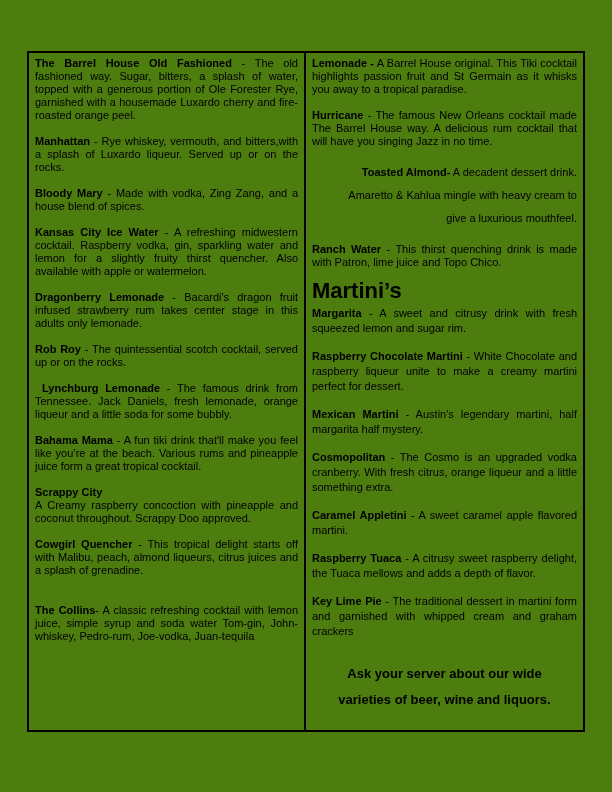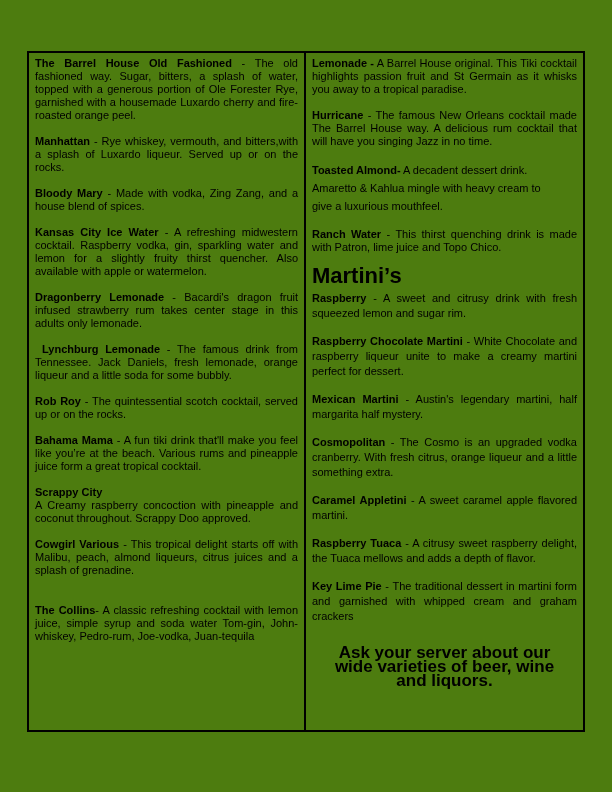--- a/index.html
+++ b/index.html
@@ -28,35 +28,35 @@
   .col {
     flex: 1 1 50%;
     padding: 4px 6px;
     overflow: hidden;
   }
   .col-left { border-right: 2px solid #000000; }
   .item { margin: 0 0 13px 0; }
   .just { text-align: justify; }
   .preline { text-align: left; }
   .preline .idesc { white-space: pre-line; }
-  .loose { line-height: 18px; }
+  .loose { line-height: 23px; text-align: right; }
   .indent { text-indent: 7px; }
   .gap-lg { margin-top: 27px; }
   .iname { font-weight: bold; }
   .section-heading {
     font-size: 22px;
     line-height: 18px;
     font-weight: bold;
     margin: 9px 0 6px 0;
   }
   .martini-list .item { line-height: 15px; }
   .footer-note {
     font-weight: bold;
-    font-size: 17px;
-    line-height: 14px;
+    font-size: 13px;
+    line-height: 26px;
     text-align: center;
     margin-top: 22px;
     padding: 0 8px;
   }
 </style>
 </head>
 <body>
 
 <div class="page">
   <div class="menu-table">
@@ -68,29 +68,29 @@
       <p class="item just"><b class="iname">Manhattan</b><span class="idesc"> - Rye whiskey, vermouth, and bitters,with a splash of Luxardo liqueur. Served up or on the rocks.</span></p>
 
 
 
       <p class="item just"><b class="iname">Bloody Mary</b><span class="idesc"> - Made with vodka, Zing Zang, and a house blend of spices.</span></p>
 
       <p class="item just"><b class="iname">Kansas City Ice Water</b><span class="idesc"> - A refreshing midwestern cocktail. Raspberry vodka, gin, sparkling water and lemon for a slightly fruity thirst quencher.  Also available with apple or watermelon.</span></p>
 
       <p class="item just"><b class="iname">Dragonberry Lemonade</b><span class="idesc"> - Bacardi's dragon fruit infused strawberry rum takes center stage in this adults only lemonade.</span></p>
 
+      <p class="item just"><b class="iname">Rob Roy</b><span class="idesc"> - The quintessential scotch cocktail, served up or on the rocks.</span></p>
+
       <p class="item just indent"><b class="iname">Lynchburg Lemonade</b><span class="idesc"> - The famous drink from Tennessee. Jack Daniels, fresh lemonade, orange liqueur and a little soda for some bubbly.</span></p>
-
-      <p class="item just"><b class="iname">Rob Roy</b><span class="idesc"> - The quintessential scotch cocktail, served up or on the rocks.</span></p>
 
       <p class="item just"><b class="iname">Bahama Mama</b><span class="idesc"> - A fun tiki drink that'll make you feel like you’re at the beach. Various rums and pineapple juice form a great tropical cocktail.</span></p>
 
       <p class="item just"><b class="iname">Scrappy City</b><br><span class="idesc">A Creamy raspberry concoction with pineapple and coconut throughout. Scrappy Doo approved.</span></p>
 
-      <p class="item just"><b class="iname">Cowgirl Various</b><span class="idesc"> - This tropical delight starts off with Malibu, peach, almond liqueurs, citrus juices and a splash of grenadine.</span></p>
+      <p class="item just"><b class="iname">Cowgirl Quencher</b><span class="idesc"> - This tropical delight starts off with Malibu, peach, almond liqueurs, citrus juices and a splash of grenadine.</span></p>
 
       <p class="item just gap-lg"><b class="iname">The Collins</b><span class="idesc">- A classic refreshing cocktail with lemon juice, simple syrup and soda water Tom-gin, John-whiskey, Pedro-rum, Joe-vodka, Juan-tequila</span></p>
 
     </div>
 
     <div class="col col-right">
 
       <p class="item just"><b class="iname">Lemonade -</b><span class="idesc"> A Barrel House original. This Tiki cocktail highlights passion fruit and St Germain as it whisks you away to a tropical paradise.</span></p>
 
       <p class="item just"><b class="iname">Hurricane</b><span class="idesc"> -  The famous New Orleans cocktail made The Barrel House way.  A delicious rum cocktail that will have you singing Jazz in no time.</span></p>
@@ -98,21 +98,21 @@
       <p class="item preline loose"><b class="iname">Toasted Almond-</b><span class="idesc"> A decadent dessert drink.
 Amaretto &amp; Kahlua mingle with heavy cream to
 give a luxurious mouthfeel.</span></p>
 
       <p class="item just"><b class="iname">Ranch Water</b><span class="idesc"> - This thirst quenching drink is made with Patron, lime juice and Topo Chico.</span></p>
 
       <h2 class="section-heading">Martini’s</h2>
 
       <div class="martini-list">
 
-        <p class="item just"><b class="iname">Raspberry</b><span class="idesc"> - A sweet and citrusy drink with fresh squeezed lemon and sugar rim.</span></p>
+        <p class="item just"><b class="iname">Margarita</b><span class="idesc"> - A sweet and citrusy drink with fresh squeezed lemon and sugar rim.</span></p>
 
         <p class="item just"><b class="iname">Raspberry Chocolate Martini</b><span class="idesc"> - White Chocolate and raspberry liqueur unite to make a creamy martini perfect for dessert.</span></p>
 
         <p class="item just"><b class="iname">Mexican Martini</b><span class="idesc"> - Austin's legendary martini, half margarita half mystery.</span></p>
 
         <p class="item just"><b class="iname">Cosmopolitan</b><span class="idesc"> - The Cosmo is an upgraded vodka cranberry. With fresh citrus,  orange liqueur and a little something extra.</span></p>
 
         <p class="item just"><b class="iname">Caramel Appletini</b><span class="idesc"> - A sweet caramel apple flavored martini.</span></p>
 
         <p class="item just"><b class="iname">Raspberry Tuaca</b><span class="idesc"> - A citrusy sweet raspberry delight, the Tuaca mellows and adds a depth of flavor.</span></p>

